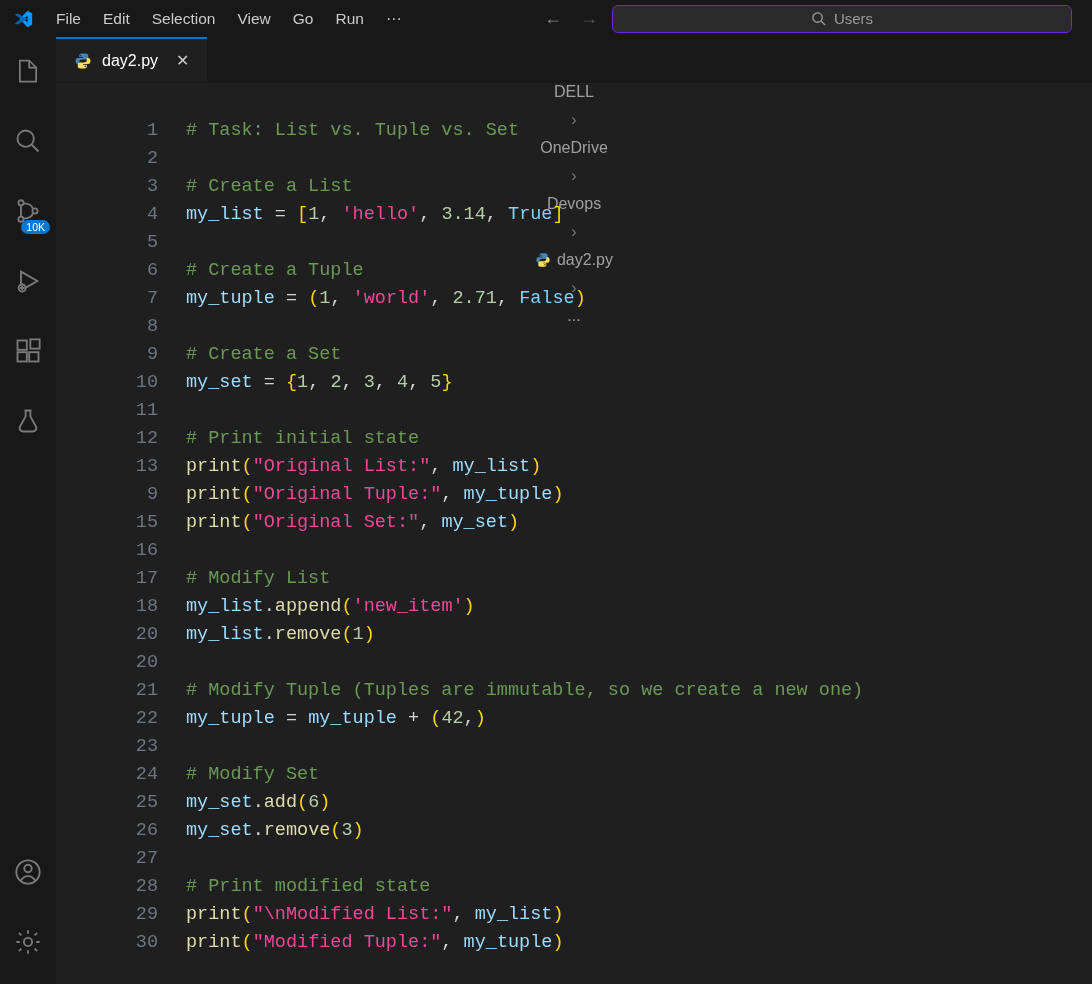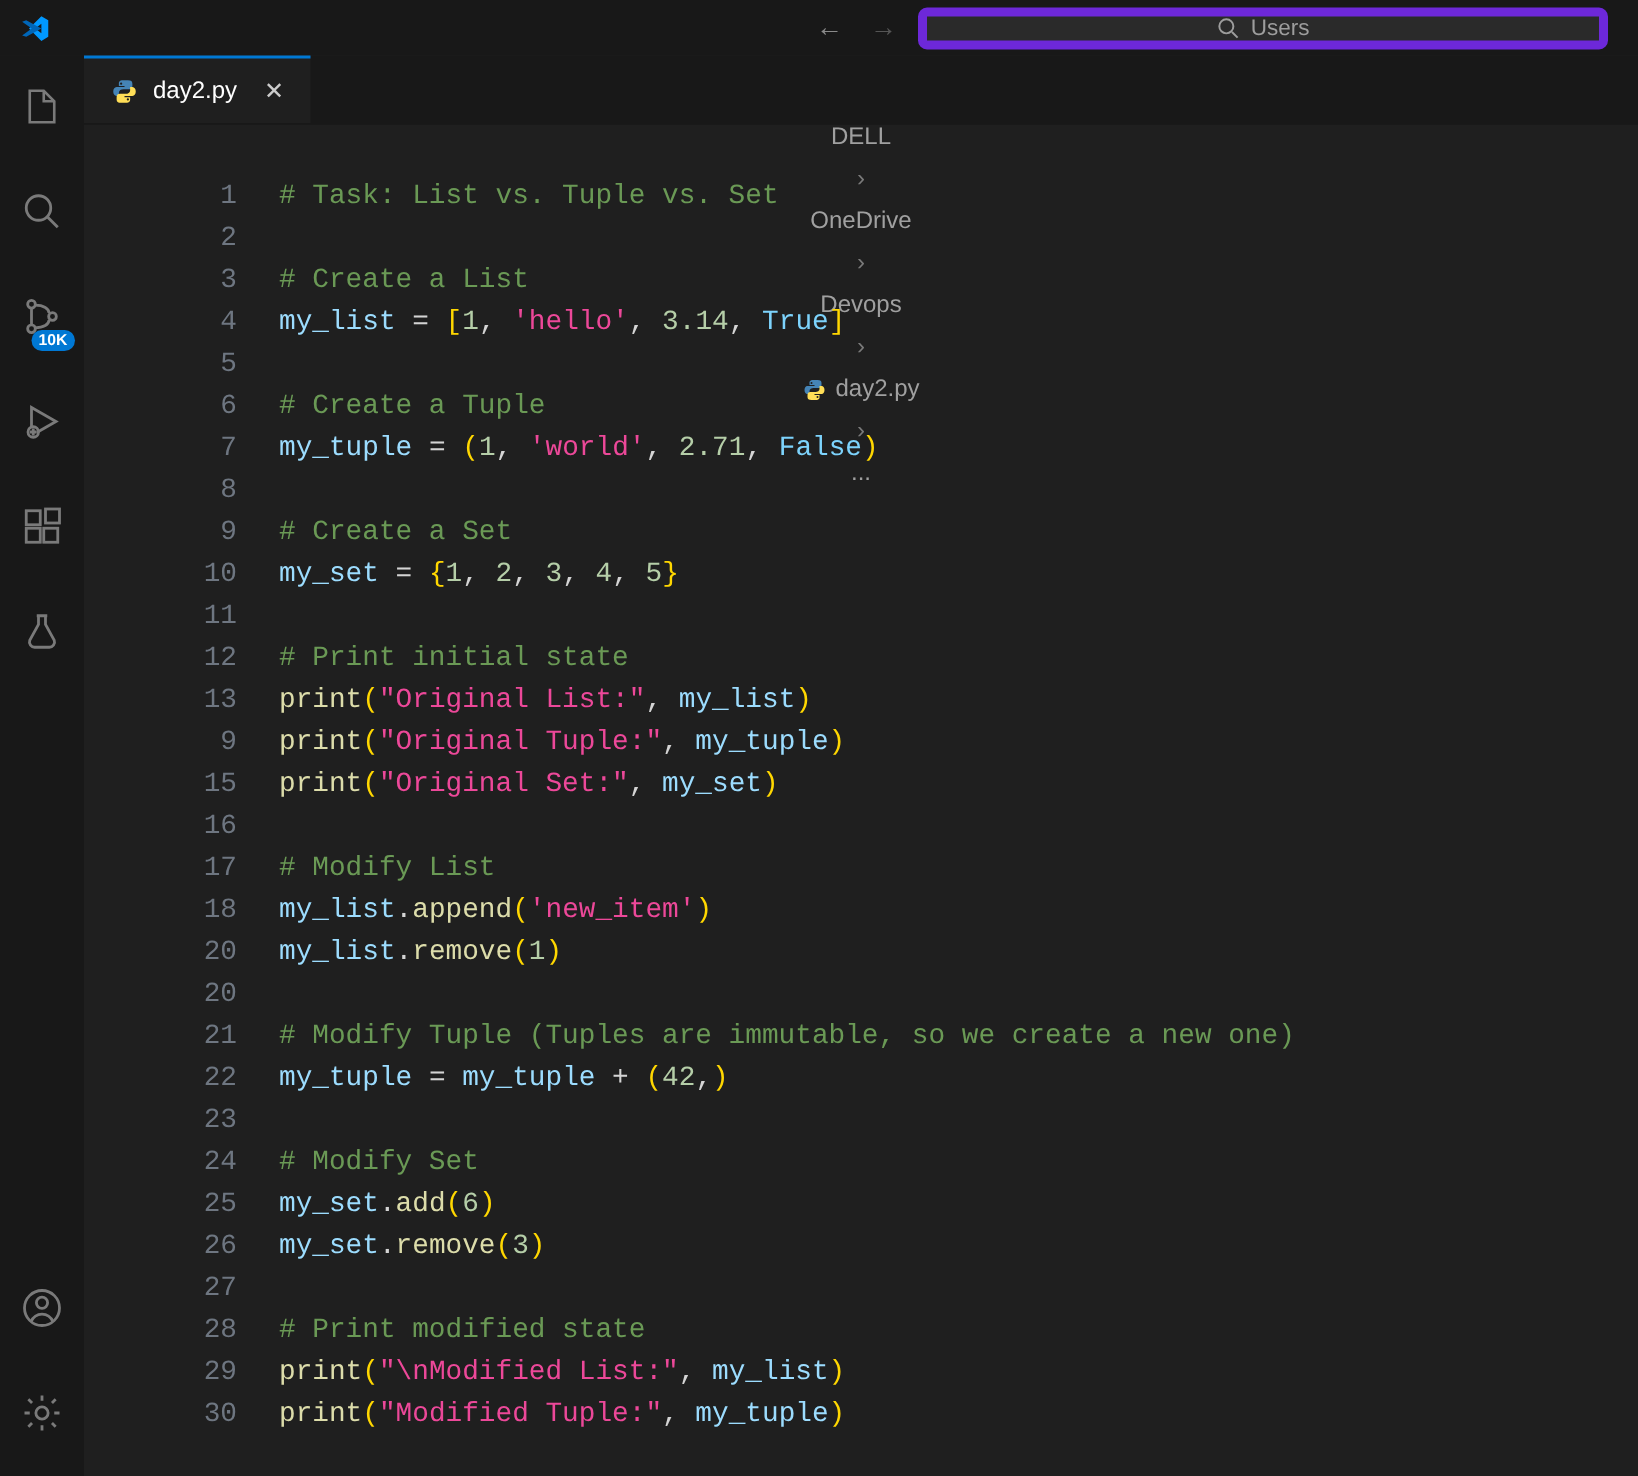--- a/index.html
+++ b/index.html
@@ -47,21 +47,21 @@
   align-items: center;
   gap: 14px;
   padding-right: 12px;
 }
 .nav-arrows { display: flex; gap: 18px; color: #8a8a8a; }
 .nav-arrow { cursor: pointer; font-size: 18px; }
 .search-box {
   width: 460px;
   height: 28px;
   background: #2a2a2a;
-  border: 6px solid #6d28d9;
+  border: 1px solid #6d28d9;
   border-radius: 6px;
   display: flex;
   align-items: center;
   justify-content: center;
   gap: 8px;
   color: #9d9d9d;
   font-size: 15px;
 }
 .main-row { flex: 1; display: flex; min-height: 0; }
 .activity-bar {
@@ -81,21 +81,21 @@
   cursor: pointer;
   position: relative;
 }
 .activity-icon svg { width: 28px; height: 28px; }
 .badge-10k {
   position: absolute;
   bottom: 1px; right: 6px;
   background: #0078d4;
   color: #fff;
   font-size: 10.5px;
-  font-weight: 700;
+  font-weight: 400;
   padding: 1px 5px;
   border-radius: 10px;
 }
 .editor-area { flex: 1; display: flex; flex-direction: column; background: #1f1f1f; min-width: 0; justify-content: flex-end; }
 .tab-bar {
   height: 46px;
   background: #181818;
   display: flex;
   align-items: stretch;
   border-bottom: 1px solid #181818;
@@ -157,20 +157,29 @@
 </head>
 <body>
 
 <div class="title-bar">
   <span class="vscode-logo">
     <svg viewBox="0 0 24 24">
         <path fill="#0098ff" d="M17 3l5 3v12l-5 3-9-9 9-9zM17 8.5L12.5 12 17 15.5v-7z"></path>
         <path fill="#0066b8" d="M3 7l3-1 11 6-11 6-3-1 7-5-7-5z"></path>
       </svg>
   </span>
+  <div class="menu-items">
+    <span class="menu-item">File</span>
+    <span class="menu-item">Edit</span>
+    <span class="menu-item">Selection</span>
+    <span class="menu-item">View</span>
+    <span class="menu-item">Go</span>
+    <span class="menu-item">Run</span>
+    <span class="menu-overflow">···</span>
+  </div>
   <div class="title-center">
     <div class="nav-arrows">
       <span class="nav-arrow">←</span>
       <span class="nav-arrow" style="color:#555">→</span>
     </div>
     <div class="search-box">
       <svg width="15" height="15" viewBox="0 0 16 16">
           <circle cx="7" cy="7" r="5" stroke="#9d9d9d" stroke-width="1.4" fill="none"></circle>
           <line x1="11" y1="11" x2="15" y2="15" stroke="#9d9d9d" stroke-width="1.4"></line>
         </svg>

